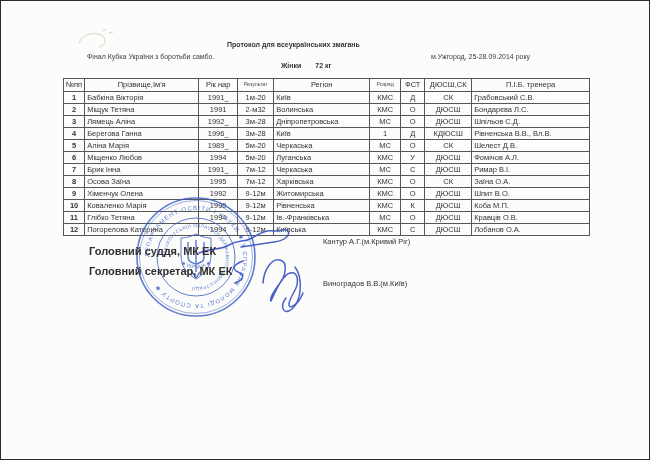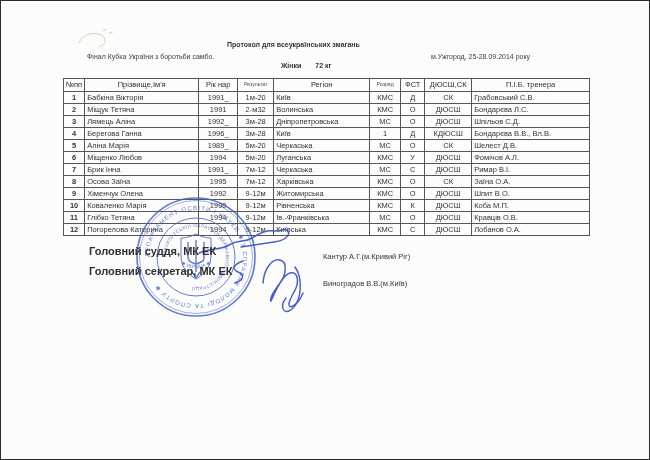--- a/index.html
+++ b/index.html
@@ -21,21 +21,21 @@
     padding:0 2px;height:11px;overflow:hidden;white-space:nowrap;
     color:#343434;text-align:center;font-weight:normal;
   }
   thead th{height:12px;color:#2e2e2e;margin-left:28px;}
   th.small{font-size:5.2px;color:#4c4c4c;}
   td.left{text-align:left;}
   td.num{font-weight:bold;}
   .sig-label{font-size:11px;font-weight:bold;color:#303030;}
   .sig-name{font-size:7.5px;color:#333;}
   .judge-label{top:244px;left:88px;}
-  .judge-name{top:251px;left:322px;}
+  .judge-name{top:236px;left:322px;}
   .secr-label{top:264px;left:88px;}
   .secr-name{top:278px;left:322px;}
   #stamp{top:186px;left:125px;opacity:.82;}
   #signatures{top:222px;left:170px;}
   #smudge{top:24px;left:68px;opacity:.55;}
 </style>
 </head>
 <body>
 
 <div id="page">
@@ -108,21 +108,21 @@
         </tr>
         <tr>
           <td class="num">4</td>
           <td class="left">Берегова Ганна</td>
           <td>1996_</td>
           <td>3м-28</td>
           <td class="left">Київ</td>
           <td>1</td>
           <td>Д</td>
           <td>КДЮСШ</td>
-          <td class="left">Бондарєва В.В., Вл.В.</td>
+          <td class="left">Рівненська В.В., Вл.В.</td>
         </tr>
         <tr>
           <td class="num">5</td>
           <td class="left">Аліна Марія</td>
           <td>1989_</td>
           <td>5м-20</td>
           <td class="left">Черкаська</td>
           <td>МС</td>
           <td>О</td>
           <td>СК</td>

